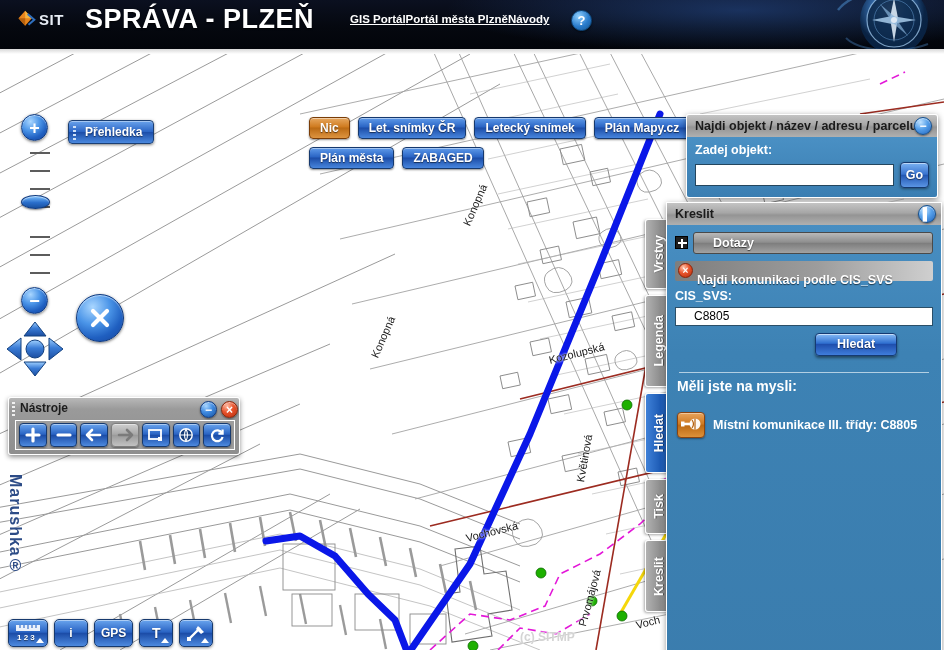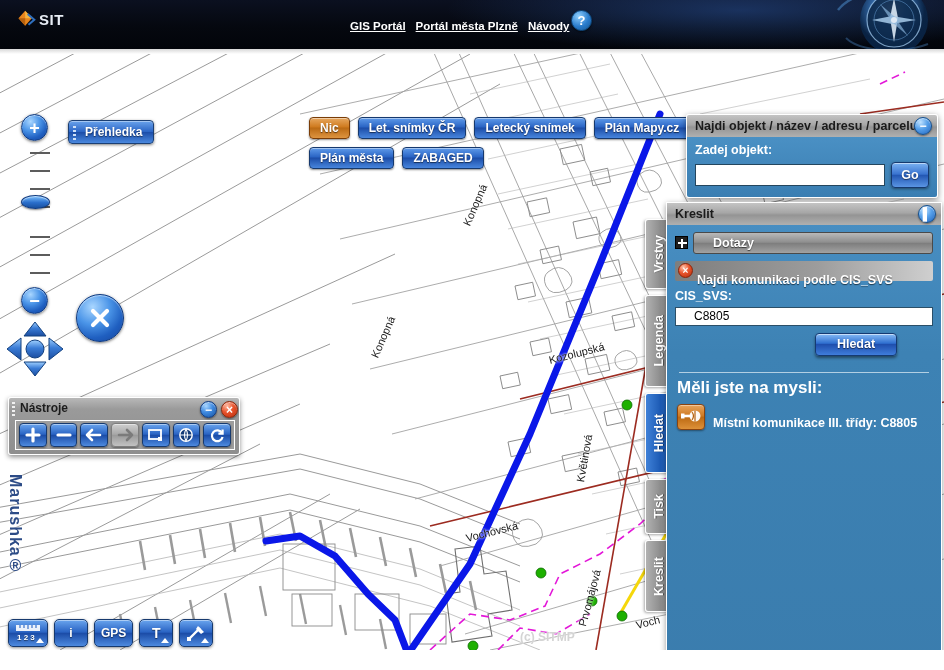--- a/index.html
+++ b/index.html
@@ -32,22 +32,22 @@
   .logo-txt {
     color: #e8edf5; font-size: 15px; font-weight: bold; letter-spacing: .5px;
   }
   #app-title {
     position: absolute; left: 85px; top: 4px;
     color: #ffffff; font-size: 27px; font-weight: bold;
     letter-spacing: .5px;
     text-shadow: 0 1px 2px rgba(0,0,0,.9);
   }
   #hdr-links {
-    position: absolute; left: 350px; top: 20px;
-    display: flex; gap: 10px; align-items: center;
+    position: absolute; left: 350px; top: 13px;
+    display: flex; gap: 0; align-items: center;
   }
   #hdr-links a {
     color: #ffffff; font-size: 11.5px; font-weight: bold;
     text-decoration: underline; white-space: nowrap; cursor: pointer;
   }
   #help-btn {
     position: absolute; left: 571px; top: 10px;
     width: 21px; height: 21px; border-radius: 50%;
     background: radial-gradient(circle at 35% 28%, #8fd0ff, #2a7ccc 55%, #14558f);
     border: 1px solid #0f4a80;
@@ -295,21 +295,21 @@
   }
   #find-label { font-size: 12.5px; font-weight: bold; color: #ffffff; margin-bottom: 5px; }
   #find-row { display: flex; align-items: center; gap: 6px; }
   #find-input {
     flex: 1; height: 22px;
     border: 1px solid #24465e; background: #ffffff;
     font-size: 12px; padding: 0 4px;
     font-family: "Liberation Sans", sans-serif;
   }
   #go-btn {
-    width: 38px; height: 26px;
+    width: 29px; height: 26px;
     border-radius: 4px;
     border: 1px solid #16396e;
     background: linear-gradient(180deg,#7ab2f2 0%,#3a74d0 46%,#2458b4 52%,#5a95e4 100%);
     box-shadow: inset 0 1px 0 rgba(255,255,255,.5), 0 1px 3px rgba(0,0,0,.45);
     color: #fff; font-size: 12.5px; font-weight: bold;
     text-shadow: 0 1px 1px rgba(0,0,0,.5);
     cursor: pointer;
   }
 
   #search-panel {
@@ -387,22 +387,22 @@
     border: 1px solid #153a72;
     background: linear-gradient(180deg,#86bbf5 0%,#2f6fd0 44%,#1f4fae 50%,#3f7ddb 100%);
     box-shadow: inset 0 1px 0 rgba(255,255,255,.55), 0 2px 3px rgba(0,0,0,.45);
     color: #fff; font-size: 12.5px; font-weight: bold;
     text-shadow: 0 1px 1px rgba(0,0,0,.55);
     cursor: pointer;
   }
   #sugg-sep {
     margin: 16px 4px 0 4px; height: 1px; background: #cfe2ef; opacity: .8;
   }
-  #sugg-title { font-size: 17px; font-weight: bold; color: #ffffff; margin: 5px 0 6px 2px; }
-  #sugg-item { display: flex; align-items: flex-end; gap: 8px; margin-left: 2px; cursor: pointer; }
+  #sugg-title { font-size: 14px; font-weight: bold; color: #ffffff; margin: 5px 0 18px 2px; }
+  #sugg-item { display: flex; align-items: center; gap: 8px; margin-left: 2px; cursor: pointer; }
   #sugg-icon {
     width: 28px; height: 26px;
     border-radius: 4px;
     border: 1px solid #8a4410;
     background: linear-gradient(180deg,#e8a45c 0%,#cf7a22 45%,#bd6a13 52%,#dd9139 100%);
     box-shadow: inset 0 1px 0 rgba(255,255,255,.4), 0 1px 2px rgba(0,0,0,.4);
     display: flex; align-items: center; justify-content: center;
   }
   #sugg-text { font-size: 12.5px; font-weight: bold; color: #ffffff; }
 
@@ -448,20 +448,21 @@
     <div class="logo-wrap">
       <svg class="logo-mark" viewBox="0 0 24 24">
         <path d="M11 2 L19 11 L11 20 L3 11 Z" fill="#e8851c"></path>
         <path d="M11 2 L19 11 L11 11 Z" fill="#f5b541"></path>
         <path d="M3 11 L11 11 L11 20 Z" fill="#b5600d"></path>
         <path d="M14 6 L22 13 L15 19" fill="none" stroke="#2f6fbe" stroke-width="2.4"></path>
       </svg>
       <span class="logo-txt">SIT</span>
     </div>
 
+    <div id="app-title">SPRÁVA - PLZEŇ</div>
 
     <div id="hdr-links">
       <a>GIS Portál</a>
       <a>Portál města Plzně</a>
       <a>Návody</a>
     </div>
 
     <div id="help-btn">?</div>
   </div>
   <div id="hdr-rule"></div>

